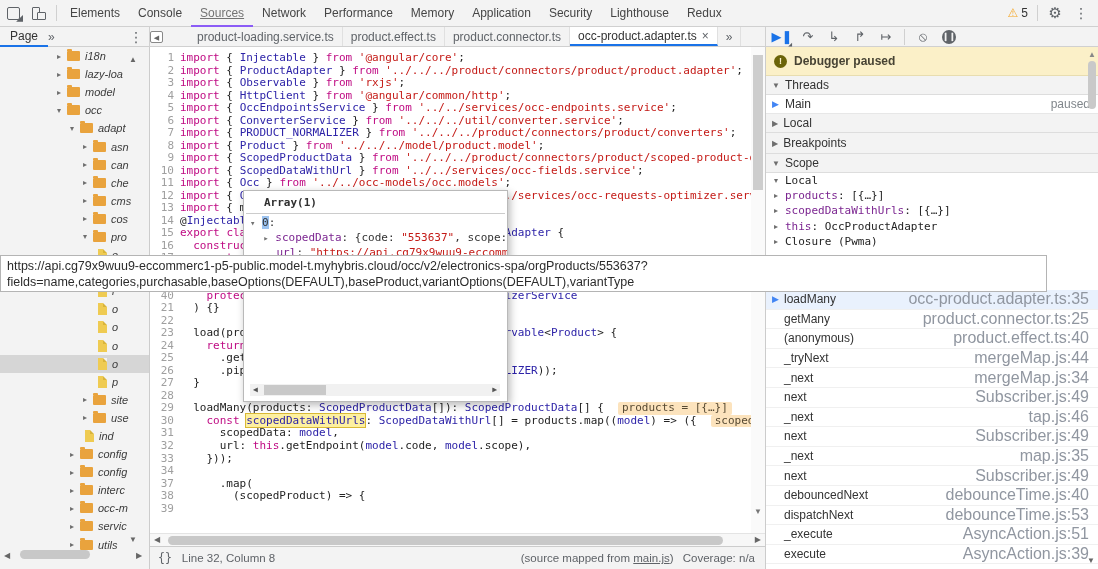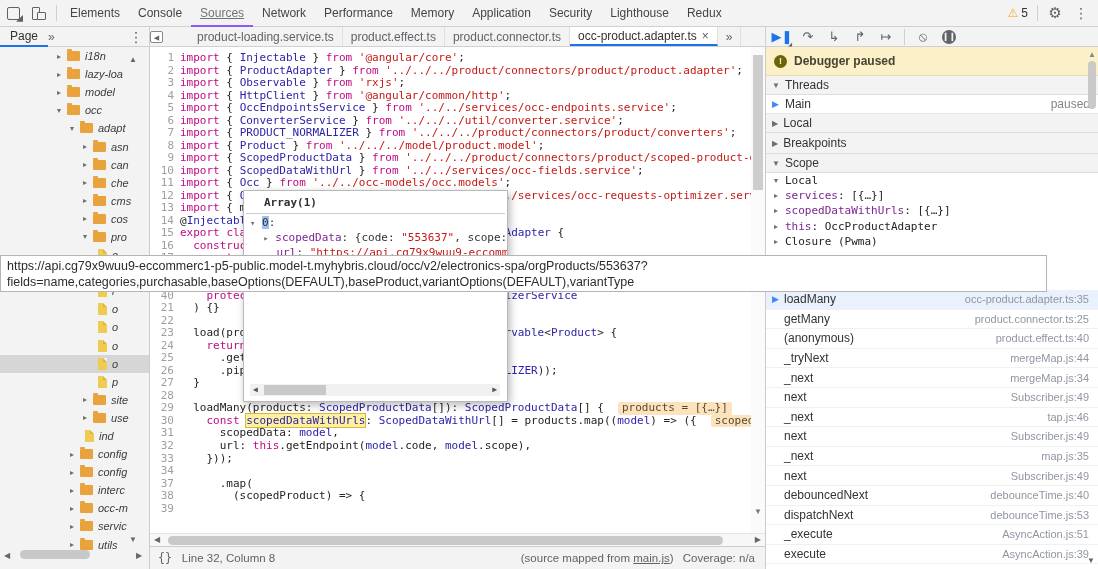--- a/index.html
+++ b/index.html
@@ -143,21 +143,21 @@
   .scope-row .ar { font-size:8px; color:#6e6e6e; width:11px; font-family:"Liberation Sans",sans-serif; cursor:pointer; }
   .scope-row .nm { color:#7b2490; }
   .scope-row .nm.plain { color:#232323; }
   .scope-row .vl { color:#232323; }
   #stack { position:absolute; left:0; top:243px; width:333px; bottom:0; }
   .frame { height:19.6px; display:flex; align-items:center; padding:0 10px 0 6px;
     border-bottom:1px solid #f0f0f0; cursor:pointer; }
   .frame .pa { width:12px; color:#4285f4; font-size:9px; flex:none; }
   .frame.active { background:#e9f1fd; }
   .frame .fn { color:#333; }
-  .frame .loc { margin-left:auto; color:#9096a0; font-size:11px; }
+  .frame .loc { margin-left:auto; color:#9096a0; font-size:16px; }
   #rp-vbar { position:absolute; right:1px; top:3px; width:10px; }
   #rp-vbar .up { font-size:8px; color:#888; text-align:center; }
   #rp-vbar .th { width:8px; height:48px; background:#c9c9c9; border-radius:4px; margin:2px auto 0; }
   #rp-dn { position:absolute; right:3px; bottom:4px; font-size:8px; color:#666; }
 </style>
 </head>
 <body>
 
 <div id="top-toolbar">
   <div class="tool-ic">
@@ -478,21 +478,21 @@
   <div class="sect" style="height:21px">
       <span class="ar">▶</span>
       <span>Breakpoints</span>
     </div>
   <div class="sect">
       <span class="ar">▼</span>
       <span>Scope</span>
     </div>
   <div id="scope-rows">
       <div class="scope-row"><span class="ar">▾</span><span class="nm plain">Local</span></div>
-      <div class="scope-row"><span class="ar">▸</span><span class="nm">services</span><span class="vl">: [{…}]</span></div>
+      <div class="scope-row"><span class="ar">▸</span><span class="nm">products</span><span class="vl">: [{…}]</span></div>
       <div class="scope-row"><span class="ar">▸</span><span class="nm">scopedDataWithUrls</span><span class="vl">: [{…}]</span></div>
       <div class="scope-row"><span class="ar">▸</span><span class="nm">this</span><span class="vl">: OccProductAdapter</span></div>
       <div class="scope-row"><span class="ar">▸</span><span class="nm plain">Closure (Pwma)</span></div>
     </div>
   <div id="stack">
       <div class="frame active">
         <span class="pa">▶</span>
         <span class="fn">loadMany</span>
         <span class="loc">occ-product.adapter.ts:35</span>
       </div>

